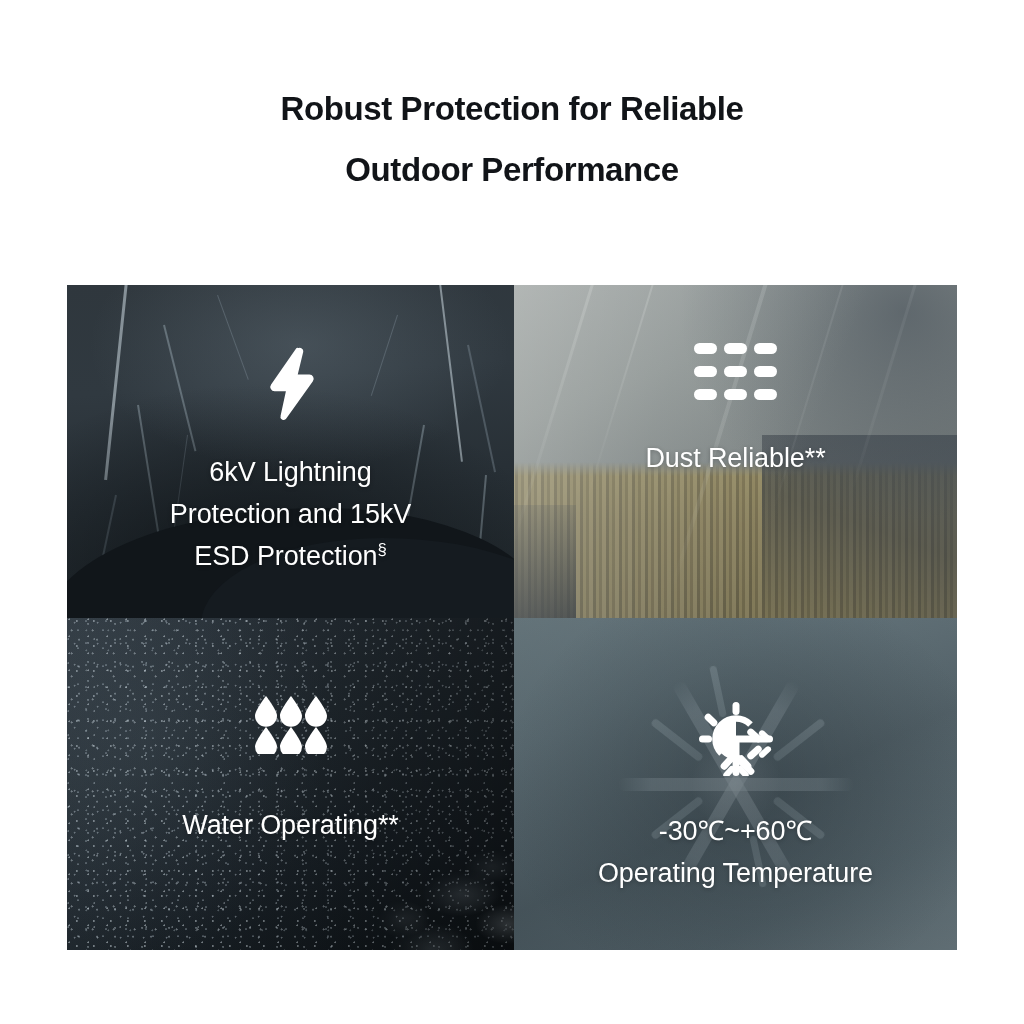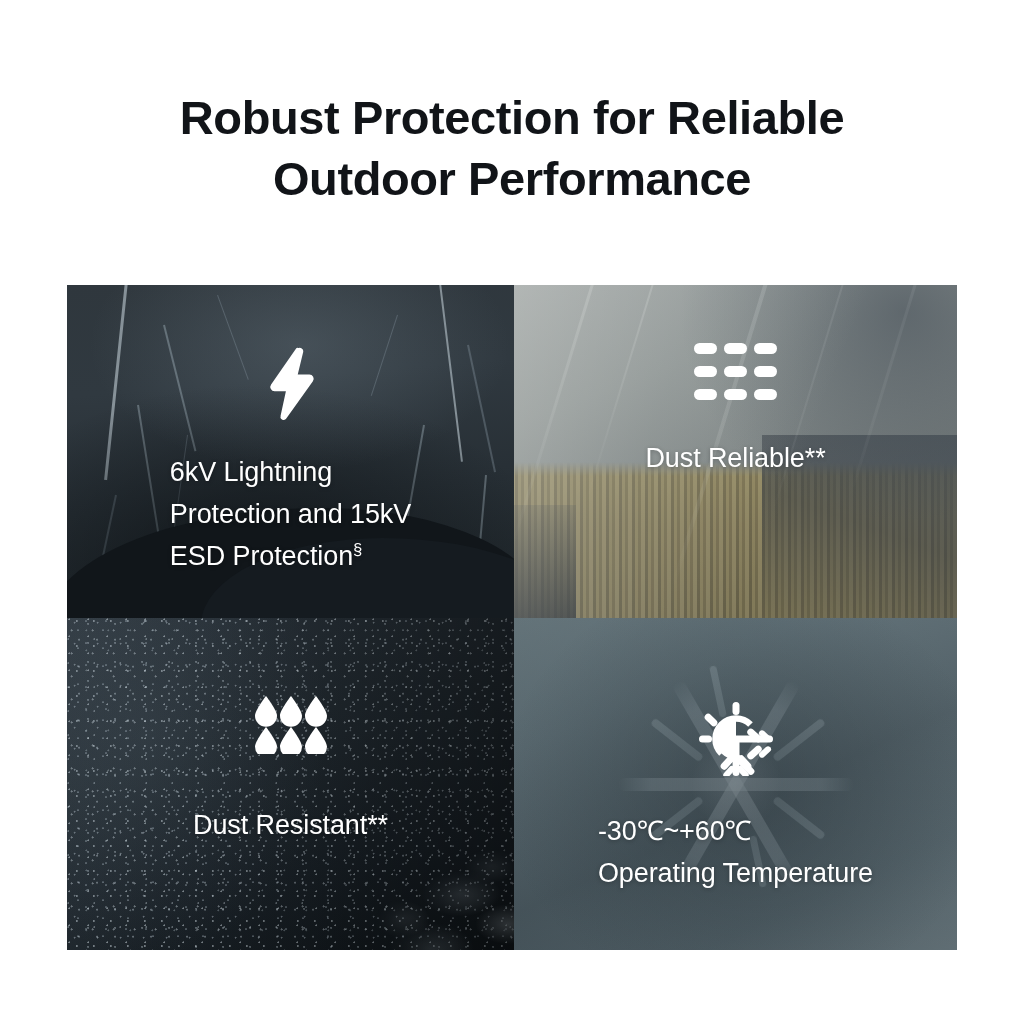--- a/index.html
+++ b/index.html
@@ -15,21 +15,21 @@
     position: relative;
   }
 
   
   .page-title {
     position: absolute;
     left: 0;
     top: 56px;
     width: 1024px;
     text-align: center;
-    font-size: 47px;
+    font-size: 33px;
     line-height: 61px;
     font-weight: 600;
     color: #111418;
     letter-spacing: -0.4px;
     white-space: pre-line;
   }
 
   
   .feature-grid {
     position: absolute;
@@ -66,20 +66,21 @@
     flex-direction: column;
     align-items: center;
   }
 
   .tile-icon {
     display: block;
   }
 
   .tile-label {
     color: #ffffff;
+    text-align: center;
     font-size: 27px;
     line-height: 42px;
     font-weight: 400;
     letter-spacing: -0.1px;
     white-space: pre-line;
     text-shadow: 0 1px 4px rgba(0,0,0,0.28);
   }
   .tile-label sup {
     font-size: 0.62em;
     vertical-align: super;
@@ -348,21 +349,21 @@
           <g fill="#ffffff">
             <path d="M11 0 C11 0 0 14.2 0 19.7 a11 11 0 0 0 22 0 C22 14.2 11 0 11 0 Z"></path>
             <path d="M36 0 C36 0 25 14.2 25 19.7 a11 11 0 0 0 22 0 C47 14.2 36 0 36 0 Z"></path>
             <path d="M61 0 C61 0 50 14.2 50 19.7 a11 11 0 0 0 22 0 C72 14.2 61 0 61 0 Z"></path>
             <path d="M11 31 C11 31 0 45.2 0 50.7 a11 11 0 0 0 22 0 C22 45.2 11 31 11 31 Z"></path>
             <path d="M36 31 C36 31 25 45.2 25 50.7 a11 11 0 0 0 22 0 C47 45.2 36 31 36 31 Z"></path>
             <path d="M61 31 C61 31 50 45.2 50 50.7 a11 11 0 0 0 22 0 C72 45.2 61 31 61 31 Z"></path>
           </g>
         </svg>
       </span>
-      <div class="tile-label"><span>Dust Resistant**</span></div>
+      <div class="tile-label"><span>Water Operating**</span></div>
     </div>
   </div>
 
   <div class="tile tile-temp">
     <div class="tile-bg">
       <div class="layer bg-temp-base"></div>
       <div class="flake-core"></div>
       <div class="flake-arm" style="transform:rotate(0deg);"></div>
       <div class="flake-arm" style="transform:rotate(60deg);"></div>
       <div class="flake-arm" style="transform:rotate(120deg);"></div>

